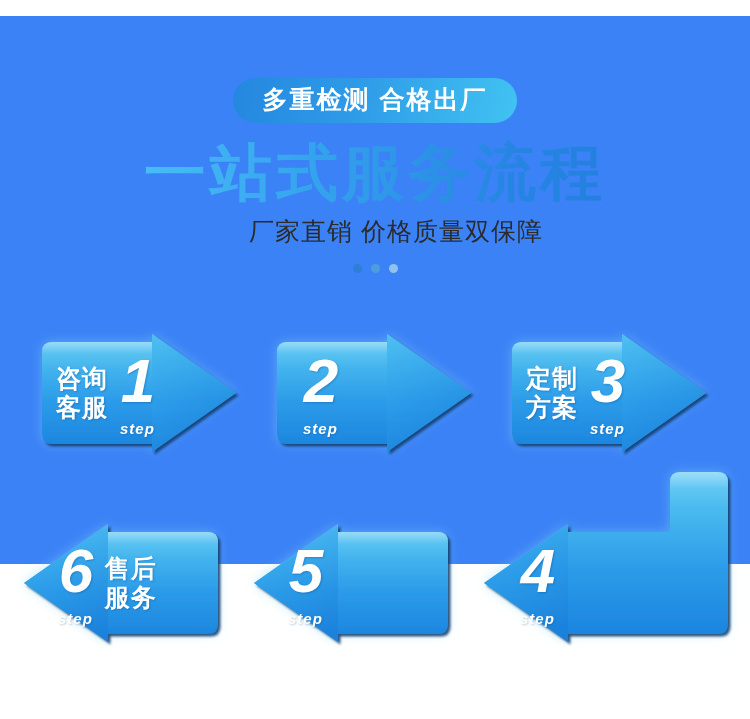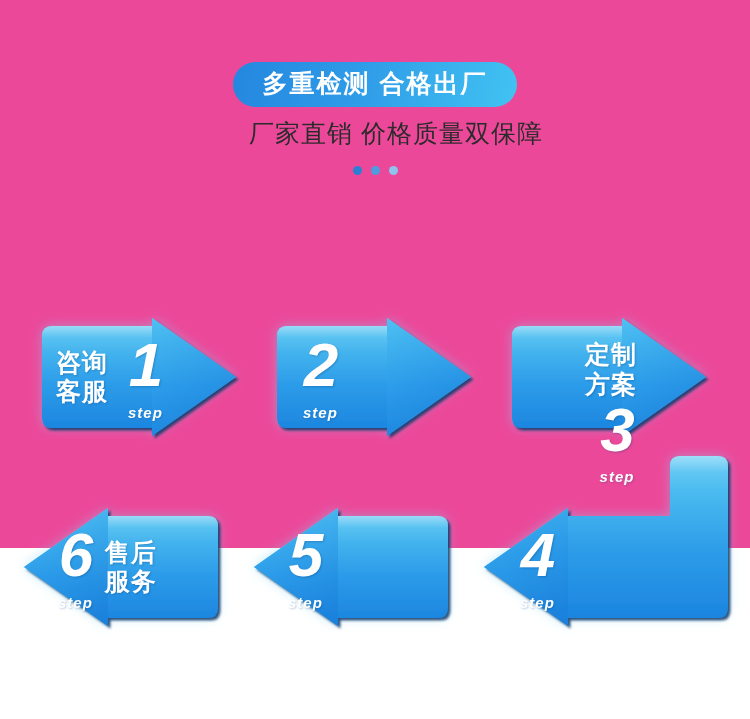--- a/index.html
+++ b/index.html
@@ -11,24 +11,24 @@
     width: 750px;
     height: 719px;
     position: relative;
     overflow: hidden;
     font-family: "Liberation Sans", "DejaVu Sans", sans-serif;
     -webkit-font-smoothing: antialiased;
   }
 
   .stage {
     position: absolute;
-    left: 0; top: 0;
+    left: 0; top: 16px;
     width: 750px;
     height: 548px;
-    background: #ec4899;
+    background: #3b82f6;
   }
 
   
   .header {
     position: absolute;
     left: 0;
     top: 0;
     width: 750px;
     text-align: center;
   }
@@ -144,20 +144,21 @@
   }
   .cn span { display: block; }
 </style>
 </head>
 <body>
 
 <div class="stage">
 
   <div class="header">
     <div class="badge">多重检测 合格出厂</div>
+    <div class="main-title">一站式服务流程</div>
     <div class="sub-title">厂家直销 价格质量双保障</div>
     <div class="dots">
       <div class="dot d1"></div>
       <div class="dot d2"></div>
       <div class="dot d3"></div>
     </div>
   </div>
 
   <svg class="arrows" width="750" height="719" viewBox="0 0 750 719" xmlns="http://www.w3.org/2000/svg">
     <defs>
@@ -246,39 +247,39 @@
         <path d="M218,526 q0,-10 -10,-10 L108,516 L108,508 L24,567 L108,626 L108,618 L208,618 q10,0 10,-10 Z" fill="#7FD4F7" opacity="0.55"></path>
       </g>
       <g filter="url(#edge)">
         <path d="M218,526 q0,-10 -10,-10 L108,516 L108,508 L24,567 L108,626 L108,618 L208,618 q10,0 10,-10 Z" fill="url(#gBody)"></path>
       </g>
       <path d="M108,508 L24,567 L108,626 L108,618 L108,516 Z" fill="url(#gHead)" opacity="0.5"></path>
       <path d="M218,526 q0,-10 -10,-10 L108,516 L108,542 L218,542 Z" fill="url(#gSheen)"></path>
     </g>
   </svg>
 
-  <div class="step-box" style="left:56px; top:340px; width:170px; height:74px;gap:8px;">
+  <div class="step-box" style="left:56px; top:340px; width:170px; height:74px;">
     <div class="cn">
       <span>咨询</span>
       <span>客服</span>
     </div>
     <div class="numwrap" style="margin-left:12px; margin-top:4px;">
       <div class="num">1</div>
       <div class="steplabel">step</div>
     </div>
   </div>
 
   <div class="step-box" style="left:291px; top:340px; width:170px; height:74px;">
     <div class="numwrap" style="margin-left:12px; margin-top:4px;">
       <div class="num">2</div>
       <div class="steplabel">step</div>
     </div>
   </div>
 
-  <div class="step-box" style="left:526px; top:340px; width:170px; height:74px;flex-direction:column;">
+  <div class="step-box" style="left:526px; top:340px; width:170px; height:74px;">
     <div class="cn">
       <span>定制</span>
       <span>方案</span>
     </div>
     <div class="numwrap" style="margin-left:12px; margin-top:4px;">
       <div class="num">3</div>
       <div class="steplabel">step</div>
     </div>
   </div>
 

